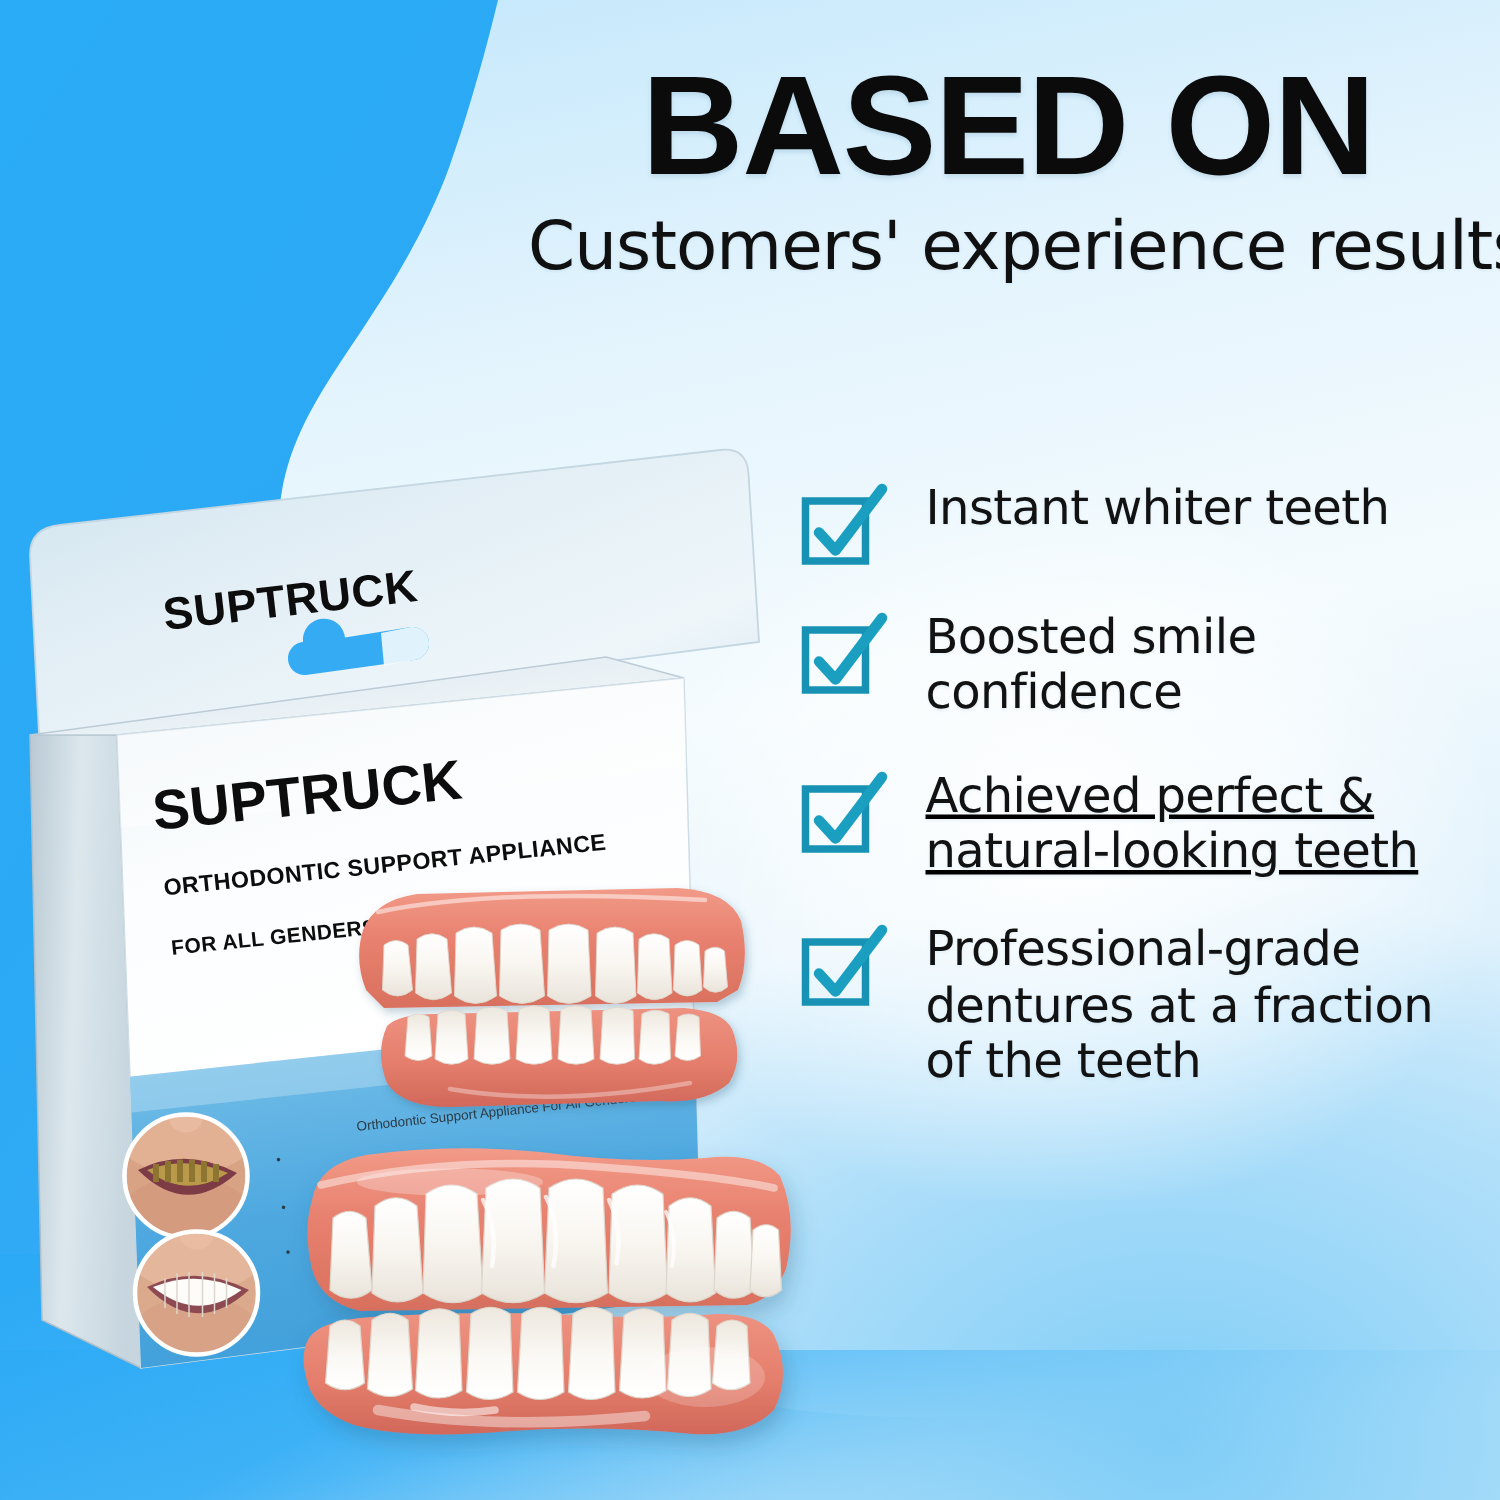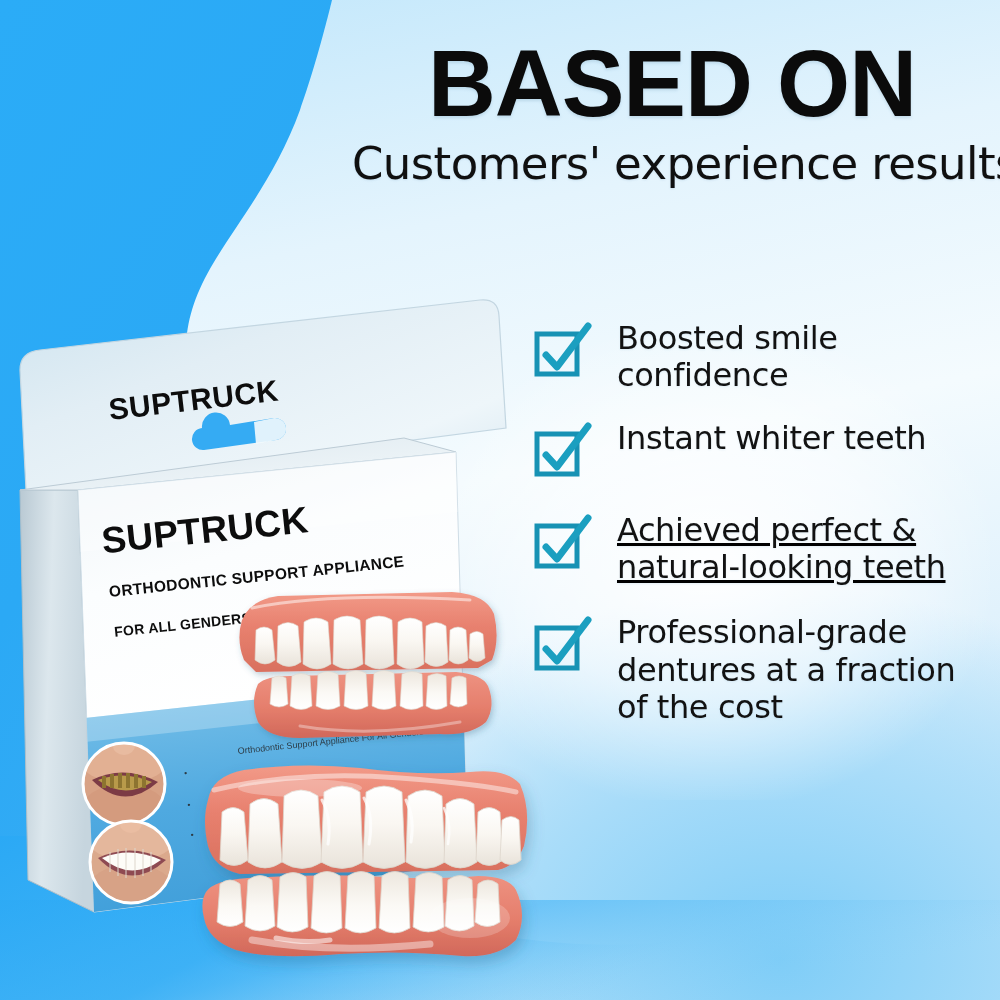--- a/index.html
+++ b/index.html
@@ -109,51 +109,51 @@
 
   <div class="benefits">
 
     <div class="benefit">
       <div class="check-box">
         <svg width="56" height="56" viewBox="0 0 56 56">
           <rect x="4" y="10" width="40" height="40" fill="none" stroke="#1792B4" stroke-width="5"></rect>
           <path d="M13 31 L24 43 L55 2" fill="none" stroke="#1B9FC0" stroke-width="7" stroke-linecap="round" stroke-linejoin="round"></path>
         </svg>
       </div>
-      <div class="benefit-text">Boosted smile confidence</div>
+      <div class="benefit-text">Instant whiter teeth</div>
     </div>
 
     <div class="benefit">
       <div class="check-box">
         <svg width="56" height="56" viewBox="0 0 56 56">
           <rect x="4" y="10" width="40" height="40" fill="none" stroke="#1792B4" stroke-width="5"></rect>
           <path d="M13 31 L24 43 L55 2" fill="none" stroke="#1B9FC0" stroke-width="7" stroke-linecap="round" stroke-linejoin="round"></path>
         </svg>
       </div>
-      <div class="benefit-text">Instant whiter teeth</div>
+      <div class="benefit-text">Boosted smile confidence</div>
     </div>
 
     <div class="benefit">
       <div class="check-box">
         <svg width="56" height="56" viewBox="0 0 56 56">
           <rect x="4" y="10" width="40" height="40" fill="none" stroke="#1792B4" stroke-width="5"></rect>
           <path d="M13 31 L24 43 L55 2" fill="none" stroke="#1B9FC0" stroke-width="7" stroke-linecap="round" stroke-linejoin="round"></path>
         </svg>
       </div>
       <div class="benefit-text">Achieved perfect &amp; natural-looking teeth</div>
     </div>
 
     <div class="benefit">
       <div class="check-box">
         <svg width="56" height="56" viewBox="0 0 56 56">
           <rect x="4" y="10" width="40" height="40" fill="none" stroke="#1792B4" stroke-width="5"></rect>
           <path d="M13 31 L24 43 L55 2" fill="none" stroke="#1B9FC0" stroke-width="7" stroke-linecap="round" stroke-linejoin="round"></path>
         </svg>
       </div>
-      <div class="benefit-text">Professional-grade dentures at a fraction of the cost</div>
+      <div class="benefit-text">Professional-grade dentures at a fraction of the teeth</div>
     </div>
 
   </div>
 
   <div class="box-wrap">
     <svg width="520" height="680" viewBox="0 0 520 680">
       <defs>
         <linearGradient id="hdrCard" x1="0" y1="0" x2="1" y2="1">
           <stop offset="0%" stop-color="#cfe4ef"></stop>
           <stop offset="35%" stop-color="#e2eef5"></stop>

